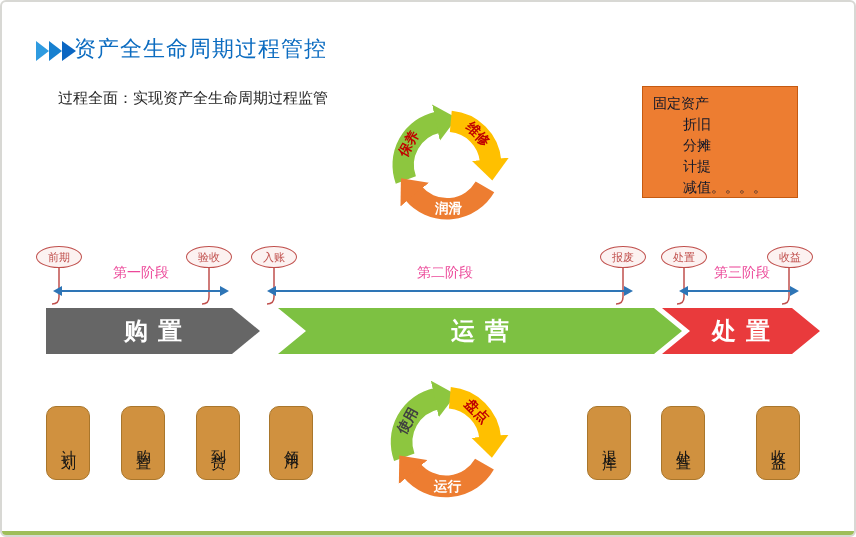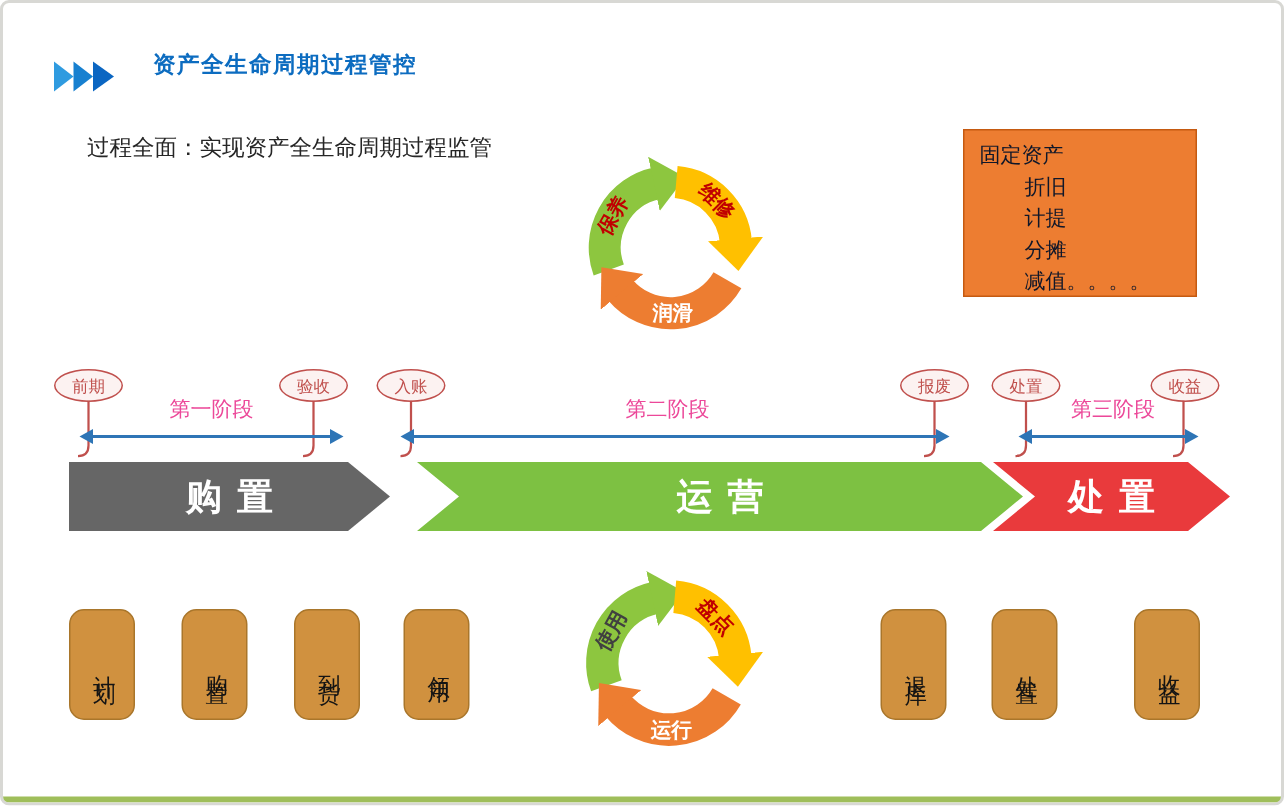--- a/index.html
+++ b/index.html
@@ -4,21 +4,21 @@
 <style>
   html,body { margin:0; padding:0; background:#ffffff; }
   .slide {
     position:relative; width:856px; height:537px; box-sizing:border-box;
     background:#ffffff; border:2px solid #d8d8d4; border-radius:6px; overflow:hidden;
     font-family:"Liberation Sans","DejaVu Sans",sans-serif;
   }
   .bottom-strip { position:absolute; left:0; right:0; bottom:0; height:4px; background:var(--footer-green,#9FBE5A); }
 
   .ff-icon { position:absolute; left:34px; top:36px; }
-  .title { position:absolute; left:100px; top:32px; font-size:15px; font-weight:bold; color:var(--title-blue,#0C6CC0); letter-spacing:1px; }
+  .title { position:absolute; left:72px; top:32px; font-size:22px; font-weight:normal; color:var(--title-blue,#0C6CC0); letter-spacing:1px; }
   .subtitle { position:absolute; left:56px; top:87px; font-size:15px; color:#262626; }
 
   .info-box {
     position:absolute; left:640px; top:84px; width:156px; height:112px; box-sizing:border-box;
     background:var(--orange,#ED7D31); border:1px solid #C55A11; color:#0f172a;
     font-size:14px; line-height:1.5; padding:6px 0 0 10px;
   }
   .info-box .item { padding-left:30px; }
 
   .cycle { position:absolute; }
@@ -72,22 +72,22 @@
     <polygon points="0,3 13,13 0,23" fill="#2F9BE0"></polygon>
     <polygon points="13,3 26,13 13,23" fill="#1780D0"></polygon>
     <polygon points="26,3 40,13 26,23" fill="#0B66C2"></polygon>
   </svg>
   <div class="title">资产全生命周期过程管控</div>
   <div class="subtitle">过程全面：实现资产全生命周期过程监管</div>
 
   <div class="info-box">
     <div>固定资产</div>
     <div class="item">折旧</div>
+    <div class="item">分摊</div>
     <div class="item">计提</div>
-    <div class="item">分摊</div>
     <div class="item">减值。。。。</div>
   </div>
 
   <svg class="cycle" style="left:372px;top:90px;width:146px;height:146px" viewBox="0 0 150 150">
     <defs>
       <marker id="mky-t" markerUnits="userSpaceOnUse" markerWidth="22" markerHeight="38" refX="2" refY="19" orient="auto">
           <path class="mk-y" d="M0,0 L22,19 L0,38 Z"></path>
         </marker>
       <marker id="mkg-t" markerUnits="userSpaceOnUse" markerWidth="22" markerHeight="38" refX="2" refY="19" orient="auto">
           <path class="mk-g" d="M0,0 L22,19 L0,38 Z"></path>

